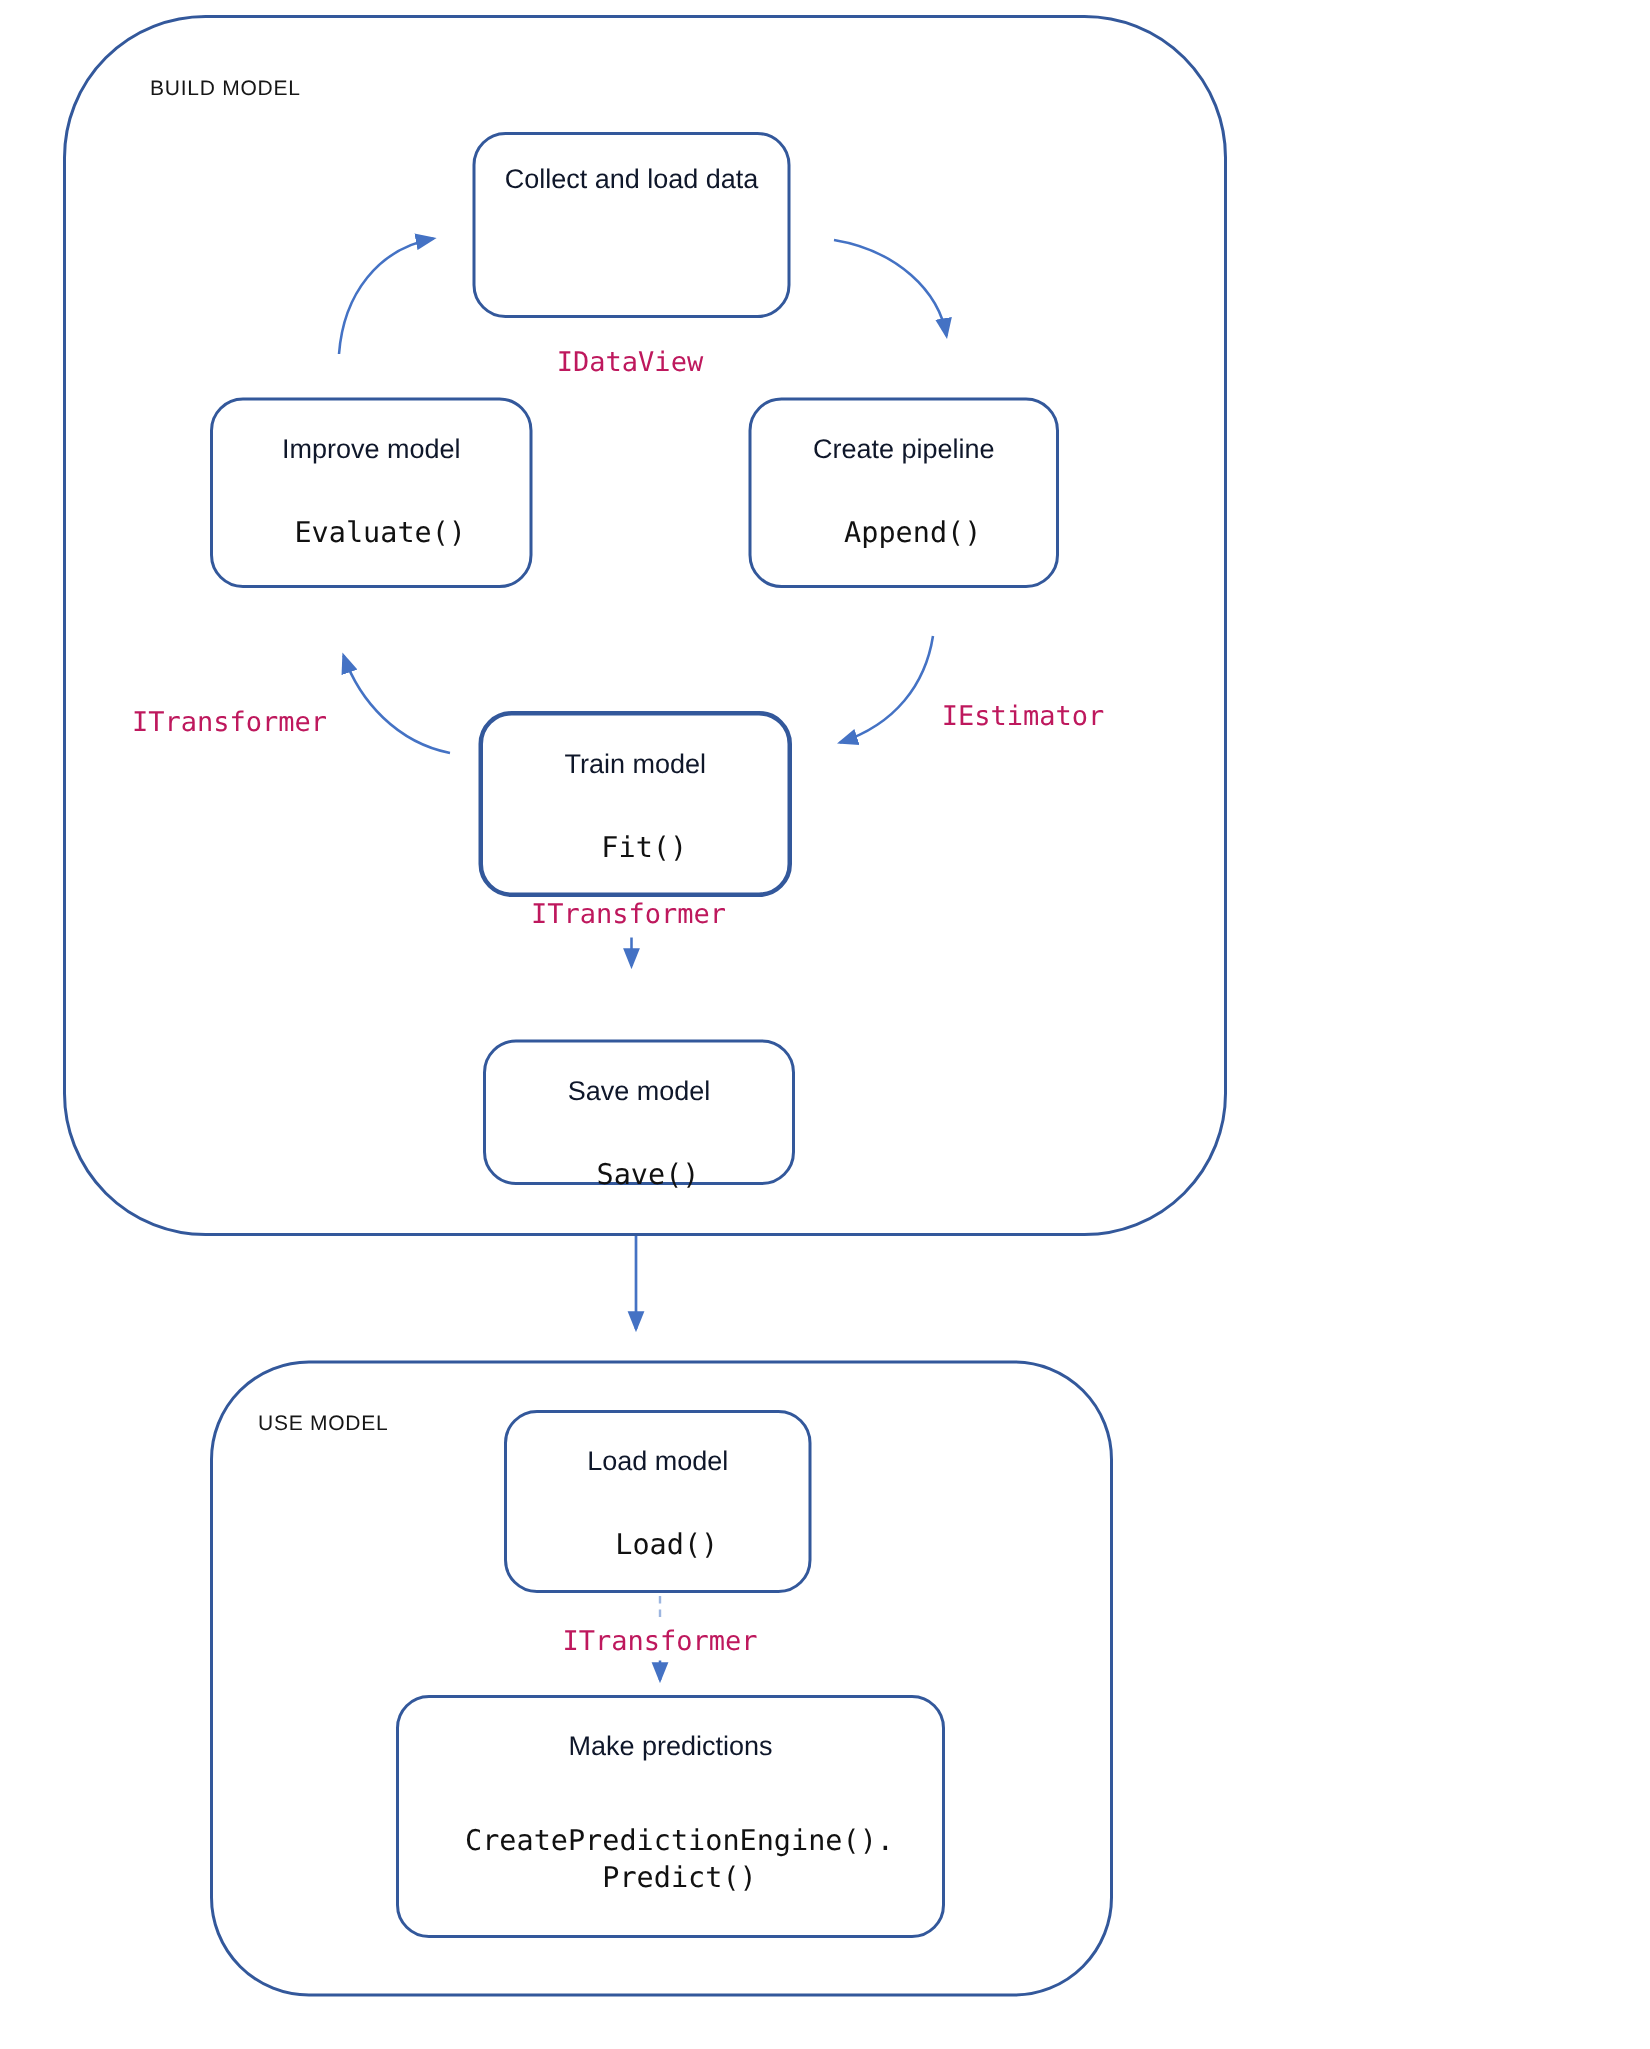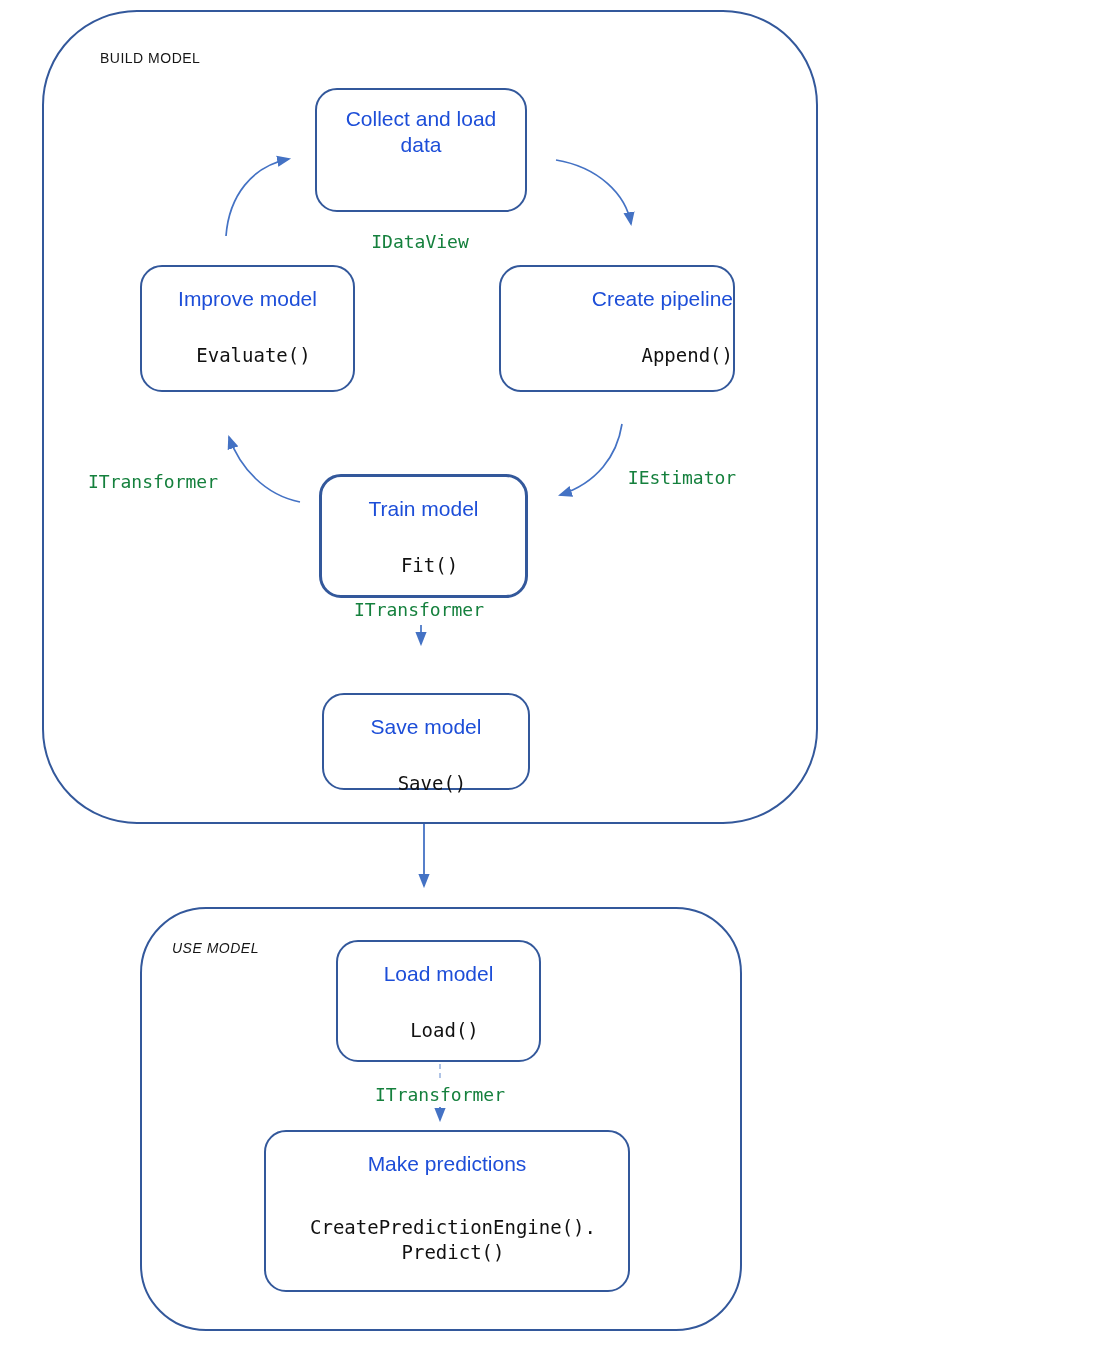--- a/index.html
+++ b/index.html
@@ -34,39 +34,39 @@
     position:absolute;
     border:2px solid #33589B;
     border-radius:22px;
     background:#ffffff;
     box-sizing:border-box;
     text-align:center;
     padding-top:19px;
   }
   .node.train{border-width:3px;}
   .node-title{
-    font-size:21px;
+    font-size:18px;
     line-height:26px;
-    color:#1d4ed8;
+    color:#0f172a;
   }
   .node-code{
     margin-top:31px;
     font-family:"DejaVu Sans Mono",monospace;
     font-size:19px;
     line-height:25px;
     color:#111111;
     padding-left:12px;
   }
   .node-code.two-line{margin-top:38px;}
   .edge-label{
     position:absolute;
     transform:translateX(-50%);
     font-family:"DejaVu Sans Mono",monospace;
     font-size:18px;
-    color:#15803d;
+    color:#be185d;
     white-space:nowrap;
   }
 </style>
 </head>
 <body>
 
 <div class="canvas">
 
   <svg class="arrows" viewBox="0 0 1100 1366">
     <defs>
@@ -86,32 +86,32 @@
     <line x1="424" y1="823" x2="424" y2="886" stroke="#4472C4" stroke-width="1.8" marker-end="url(#ah)"></line>
 
     <line x1="440" y1="1064" x2="440" y2="1078" stroke="#9DB6E0" stroke-width="1.6" stroke-dasharray="5,4"></line>
     <line x1="440" y1="1107" x2="440" y2="1120" stroke="#4472C4" stroke-width="1.7" marker-end="url(#ah)"></line>
   </svg>
 
   <div class="container build"></div>
   <div class="section-label" style="left:100px;top:50px;">BUILD MODEL</div>
 
   <div class="container use"></div>
-  <div class="section-label" style="left:172px;top:940px;font-style:italic;">USE MODEL</div>
+  <div class="section-label" style="left:172px;top:940px;">USE MODEL</div>
 
   <div class="node" style="left:315px;top:88px;width:212px;height:124px;padding-top:16px;">
     <div class="node-title" style="padding:0 18px;">Collect and load data</div>
   </div>
 
   <div class="node" style="left:140px;top:265px;width:215px;height:127px;">
     <div class="node-title">Improve model</div>
     <div class="node-code">Evaluate()</div>
   </div>
 
-  <div class="node" style="left:499px;top:265px;width:236px;height:127px;text-align:right;">
+  <div class="node" style="left:499px;top:265px;width:207px;height:127px;">
     <div class="node-title">Create pipeline</div>
     <div class="node-code">Append()</div>
   </div>
 
   <div class="node train" style="left:319px;top:474px;width:209px;height:124px;">
     <div class="node-title">Train model</div>
     <div class="node-code">Fit()</div>
   </div>
 
   <div class="node" style="left:322px;top:693px;width:208px;height:97px;">

